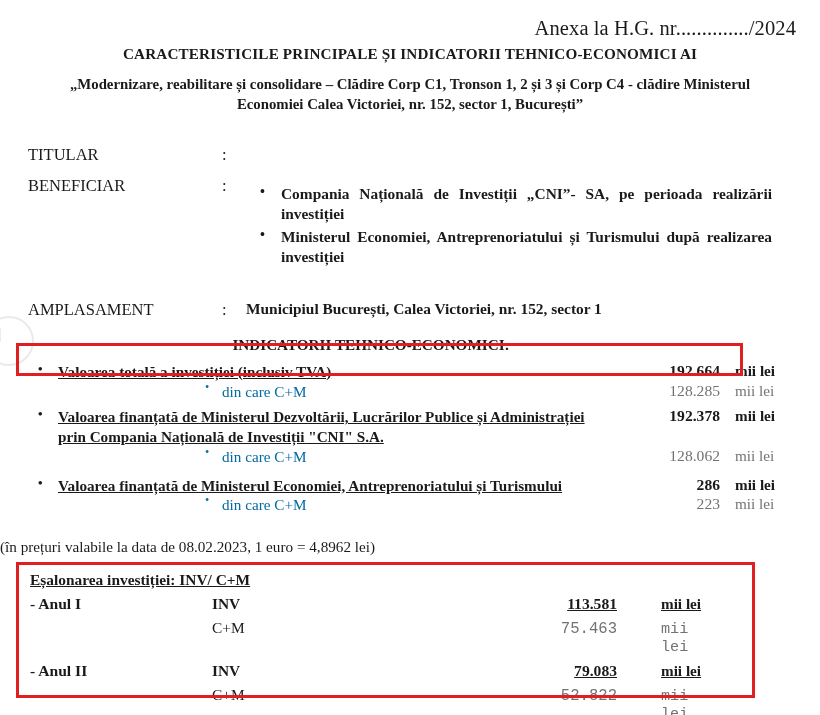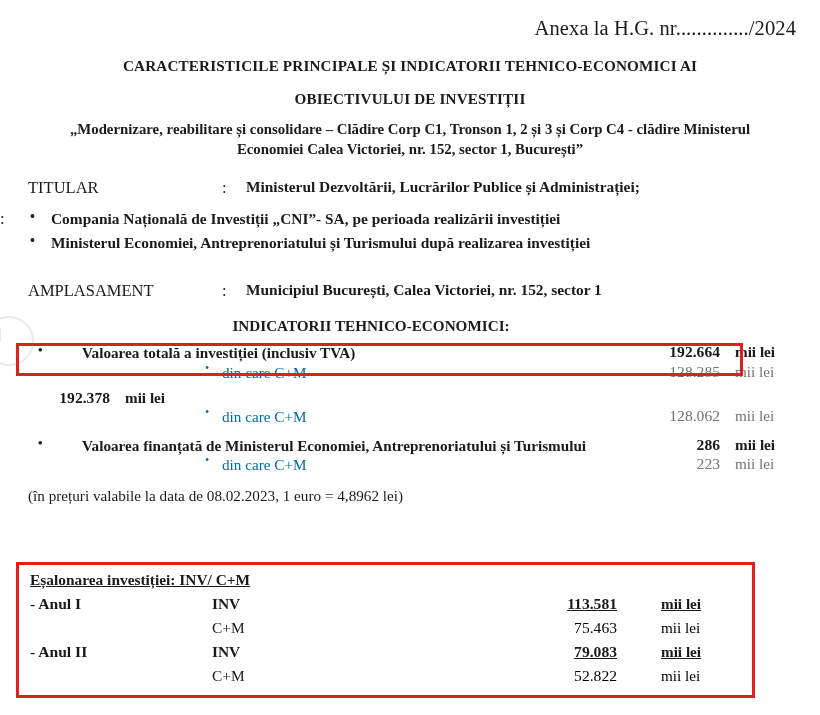--- a/index.html
+++ b/index.html
@@ -53,21 +53,21 @@
   }
 
   .doc-title {
     text-align: center;
     font-weight: bold;
     font-size: 15.2px;
     letter-spacing: .15px;
     margin: 0;
     padding: 0 46px;
   }
-  .doc-title .l1 { margin-top: 17px; }
+  .doc-title .l1 { margin-top: 5px; }
   .doc-title .l2 { margin-top: 15px; }
 
   .obj-title {
     text-align: center;
     font-weight: bold;
     font-size: 14.8px;
     padding: 0 56px;
     margin-top: 12px;
     line-height: 1.35;
   }
@@ -89,27 +89,27 @@
     font-size: 16.5px;
     text-align: left;
   }
   .val {
     flex: 1;
     font-weight: bold;
     font-size: 15.4px;
     padding-right: 40px;
   }
 
-  .titular { margin-top: 18px; }
+  .titular { margin-top: 30px; }
   .beneficiar { margin-top: 11px; }
   .amplasament { margin-top: 25px; }
 
   .bullets {
     list-style: none;
-    margin: 0;
+    margin: 8px;
     padding: 0;
   }
   .bullets li {
     position: relative;
     padding-left: 27px;
     font-weight: bold;
     font-size: 15.4px;
     line-height: 1.28;
     text-align: justify;
     padding-right: 0;
@@ -158,22 +158,23 @@
     padding-left: 15px;
     box-sizing: border-box;
     font-size: 15.2px;
     white-space: nowrap;
   }
   .ind.major .text,
   .ind.major .num,
   .ind.major .unit { font-weight: bold; }
 
   .ind.major .text {
-    padding-left: 82px;
+    padding-left: 58px;
     padding-right: 6px;
+    text-decoration: underline;
   }
   .ind.major .text:before {
     content: "\2022";
     position: absolute;
     left: 38px;
     top: -1px;
     font-size: 13px;
   }
   .ind.sub .text {
     padding-left: 222px;
@@ -187,22 +188,21 @@
     font-size: 12px;
   }
   .ind.sub .num,
   .ind.sub .unit { color: #737373; font-weight: normal; }
 
   .sp-1 { height: 6px; }
   .sp-2 { height: 9px; }
 
   .note {
     font-size: 15.2px;
-    padding-left: 28px;
-    margin-top: 12px;
+    margin-top: 23px;
     font-family: Liberation Serif, serif;
   }
 
   
   .redbox {
     position: absolute;
     border: 3px solid #e02020;
     box-sizing: border-box;
     pointer-events: none;
   }
@@ -260,45 +260,44 @@
     padding-left: 44px;
     box-sizing: border-box;
     font-size: 15.2px;
   }
   .esal-row.inv .esal-num,
   .esal-row.inv .esal-unit {
     font-weight: bold;
     text-decoration: underline;
   }
   .esal-row.cm .esal-num,
-  .esal-row.cm .esal-unit { color: #000000; }
+  .esal-row.cm .esal-unit { color: #737373; font-family: Liberation Mono, monospace; }
 </style>
 </head>
 <body>
 
 <div class="page">
 
   <div class="watermark"></div>
 
   <div class="anexa">Anexa la H.G. nr............../2024</div>
 
   <div class="doc-title">
     <div class="l1">CARACTERISTICILE PRINCIPALE ȘI INDICATORII TEHNICO-ECONOMICI AI</div>
-    <div class="l2">OBIECTIVULUI DE INVESTIȚII</div>
   </div>
 
   <div class="obj-title">„Modernizare, reabilitare și consolidare – Clădire Corp C1, Tronson 1, 2  și 3 și Corp C4 - clădire Ministerul Economiei Calea Victoriei, nr. 152, sector 1, București”</div>
 
   <div class="row titular">
     <div class="lbl">TITULAR</div>
     <div class="colon">:</div>
-    <div class="val">Ministerul Dezvoltării, Lucrărilor Publice și Administrației;</div>
   </div>
 
   <div class="row beneficiar">
+    <div class="lbl">BENEFICIAR</div>
     <div class="colon">:</div>
     <div class="val">
       <ul class="bullets">
         <li>Compania Națională de Investiții „CNI”- SA, pe perioada realizării investiției</li>
         <li>Ministerul Economiei, Antreprenoriatului și Turismului după realizarea investiției</li>
       </ul>
     </div>
   </div>
 
   <div class="row amplasament">
@@ -319,20 +318,21 @@
 
     <div class="ind sub">
       <div class="text">din care C+M</div>
       <div class="num">128.285</div>
       <div class="unit">mii lei</div>
     </div>
 
     <div class="sp-1"></div>
 
     <div class="ind major">
+      <div class="text">Valoarea finanțată de Ministerul Dezvoltării, Lucrărilor Publice și Administrației prin Compania Națională de Investiții "CNI" S.A.</div>
       <div class="num">192.378</div>
       <div class="unit">mii lei</div>
     </div>
 
     <div class="ind sub">
       <div class="text">din care C+M</div>
       <div class="num">128.062</div>
       <div class="unit">mii lei</div>
     </div>
 

